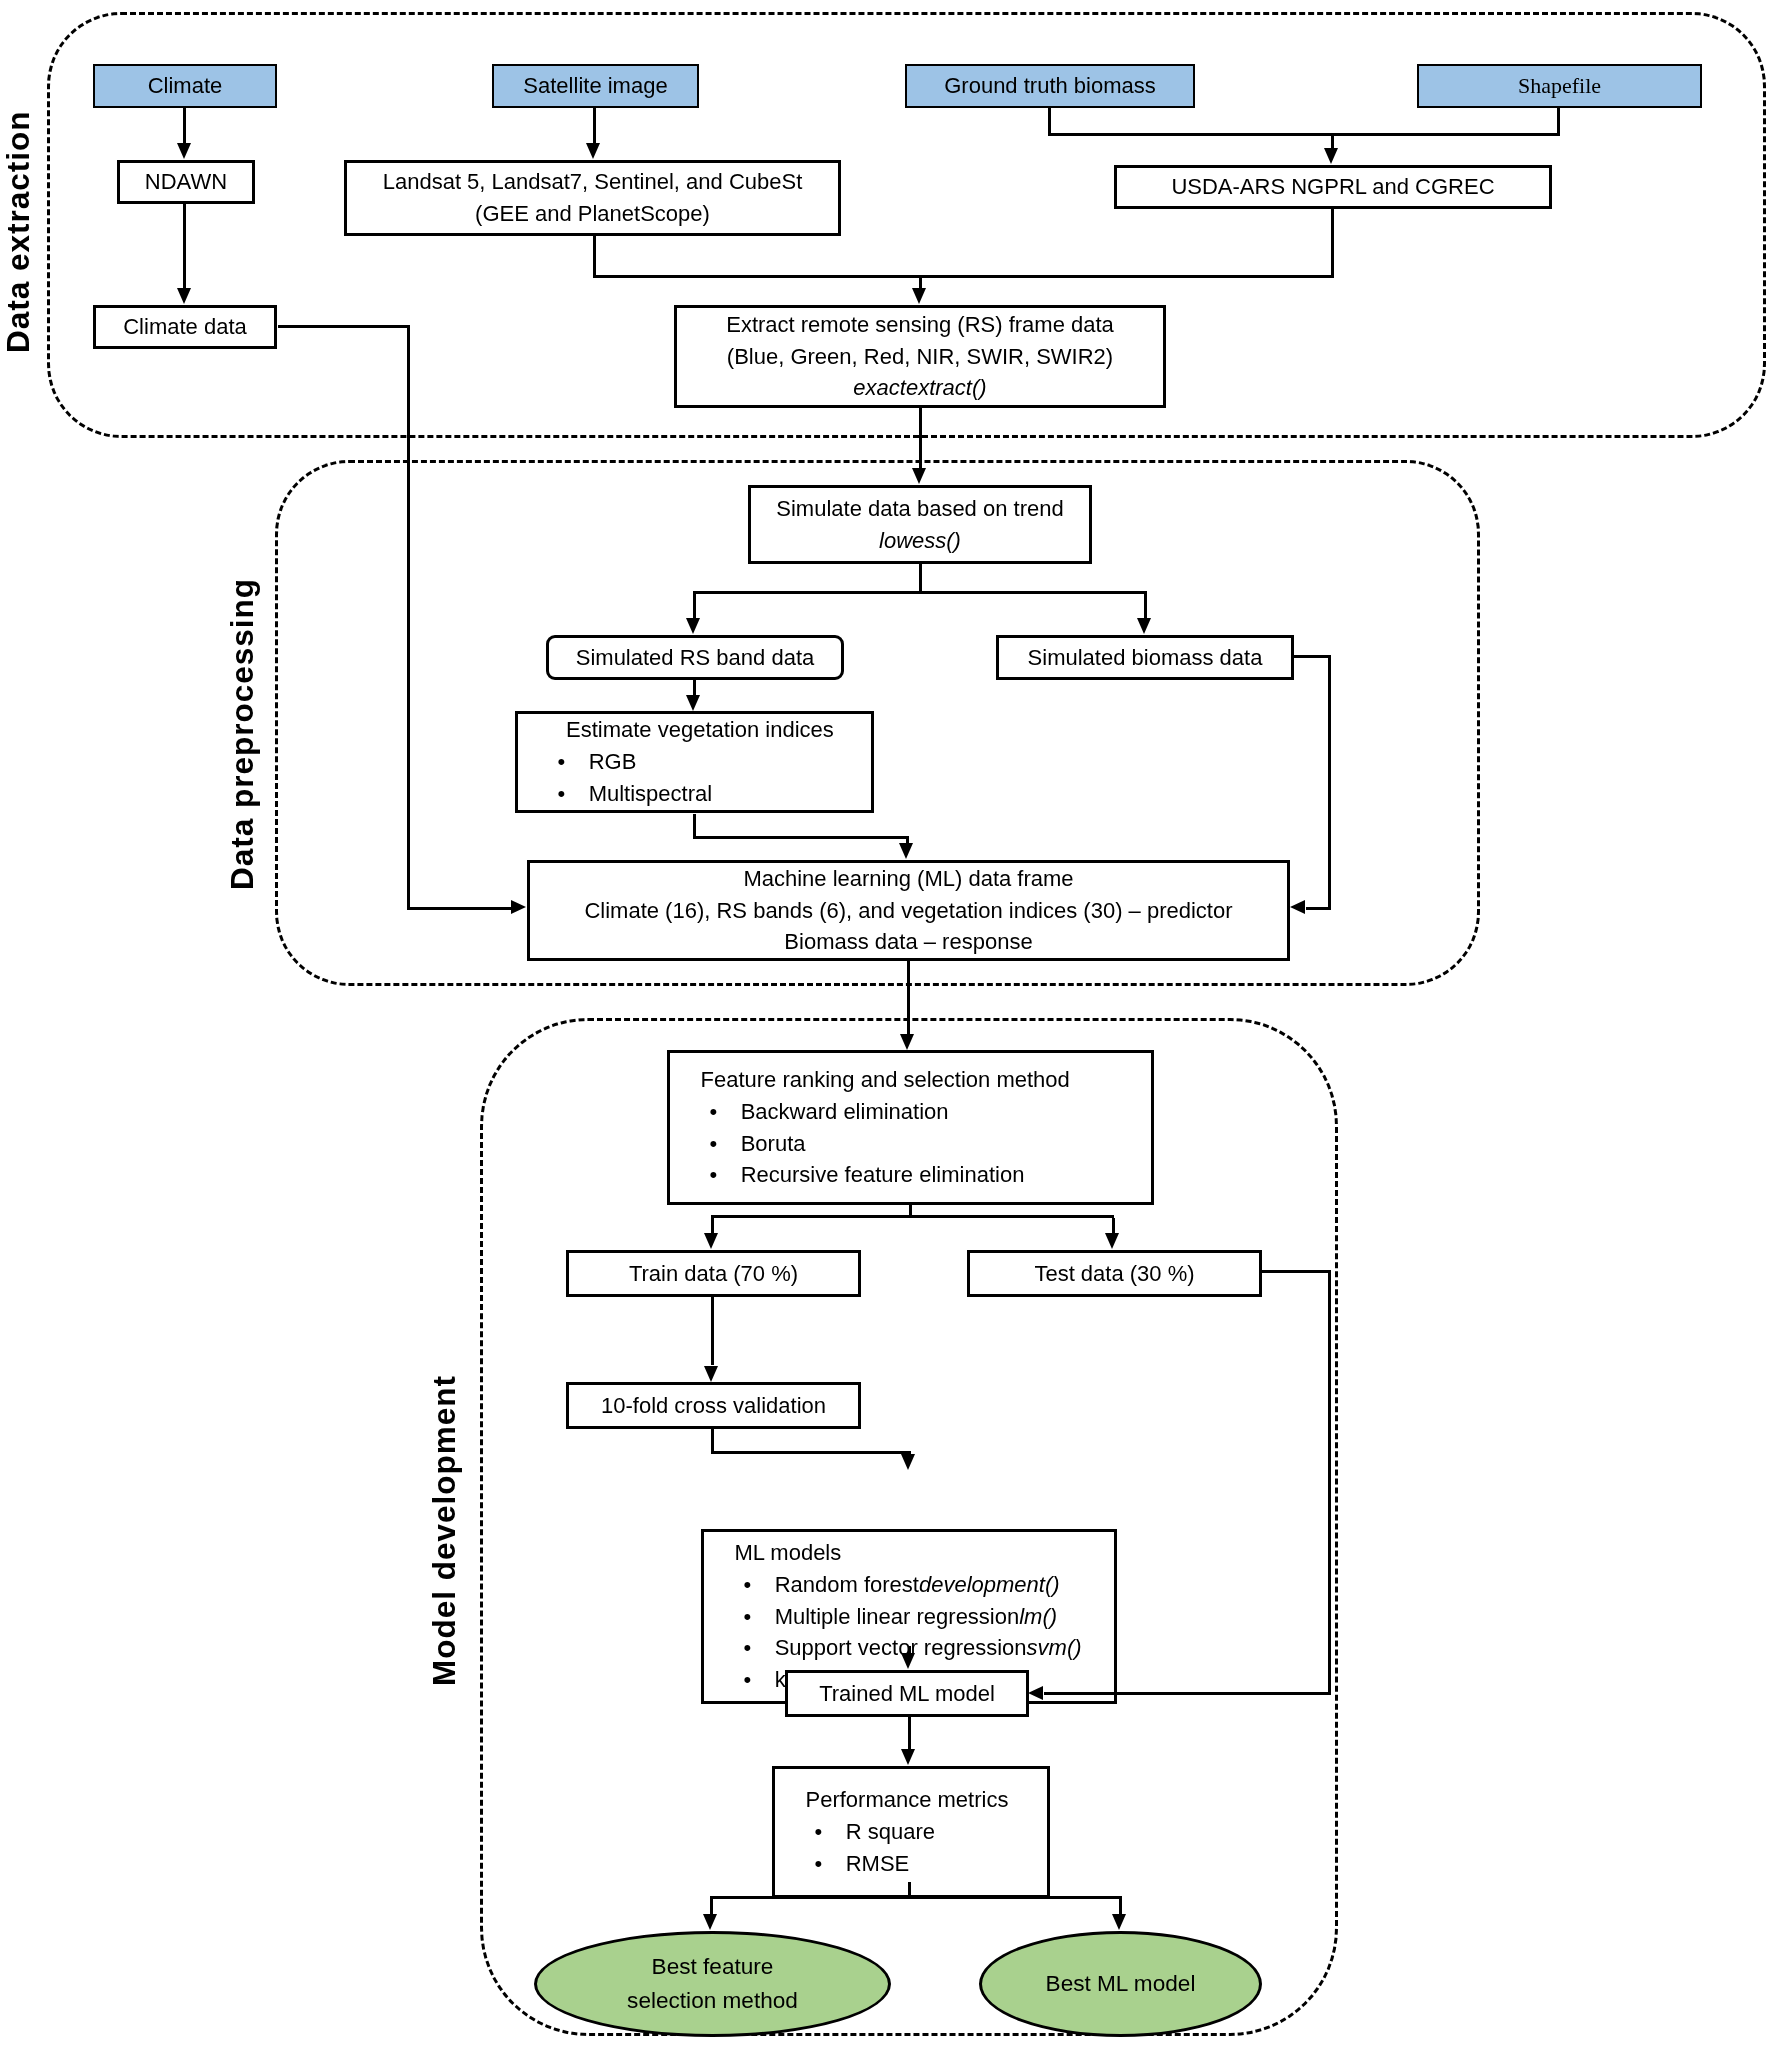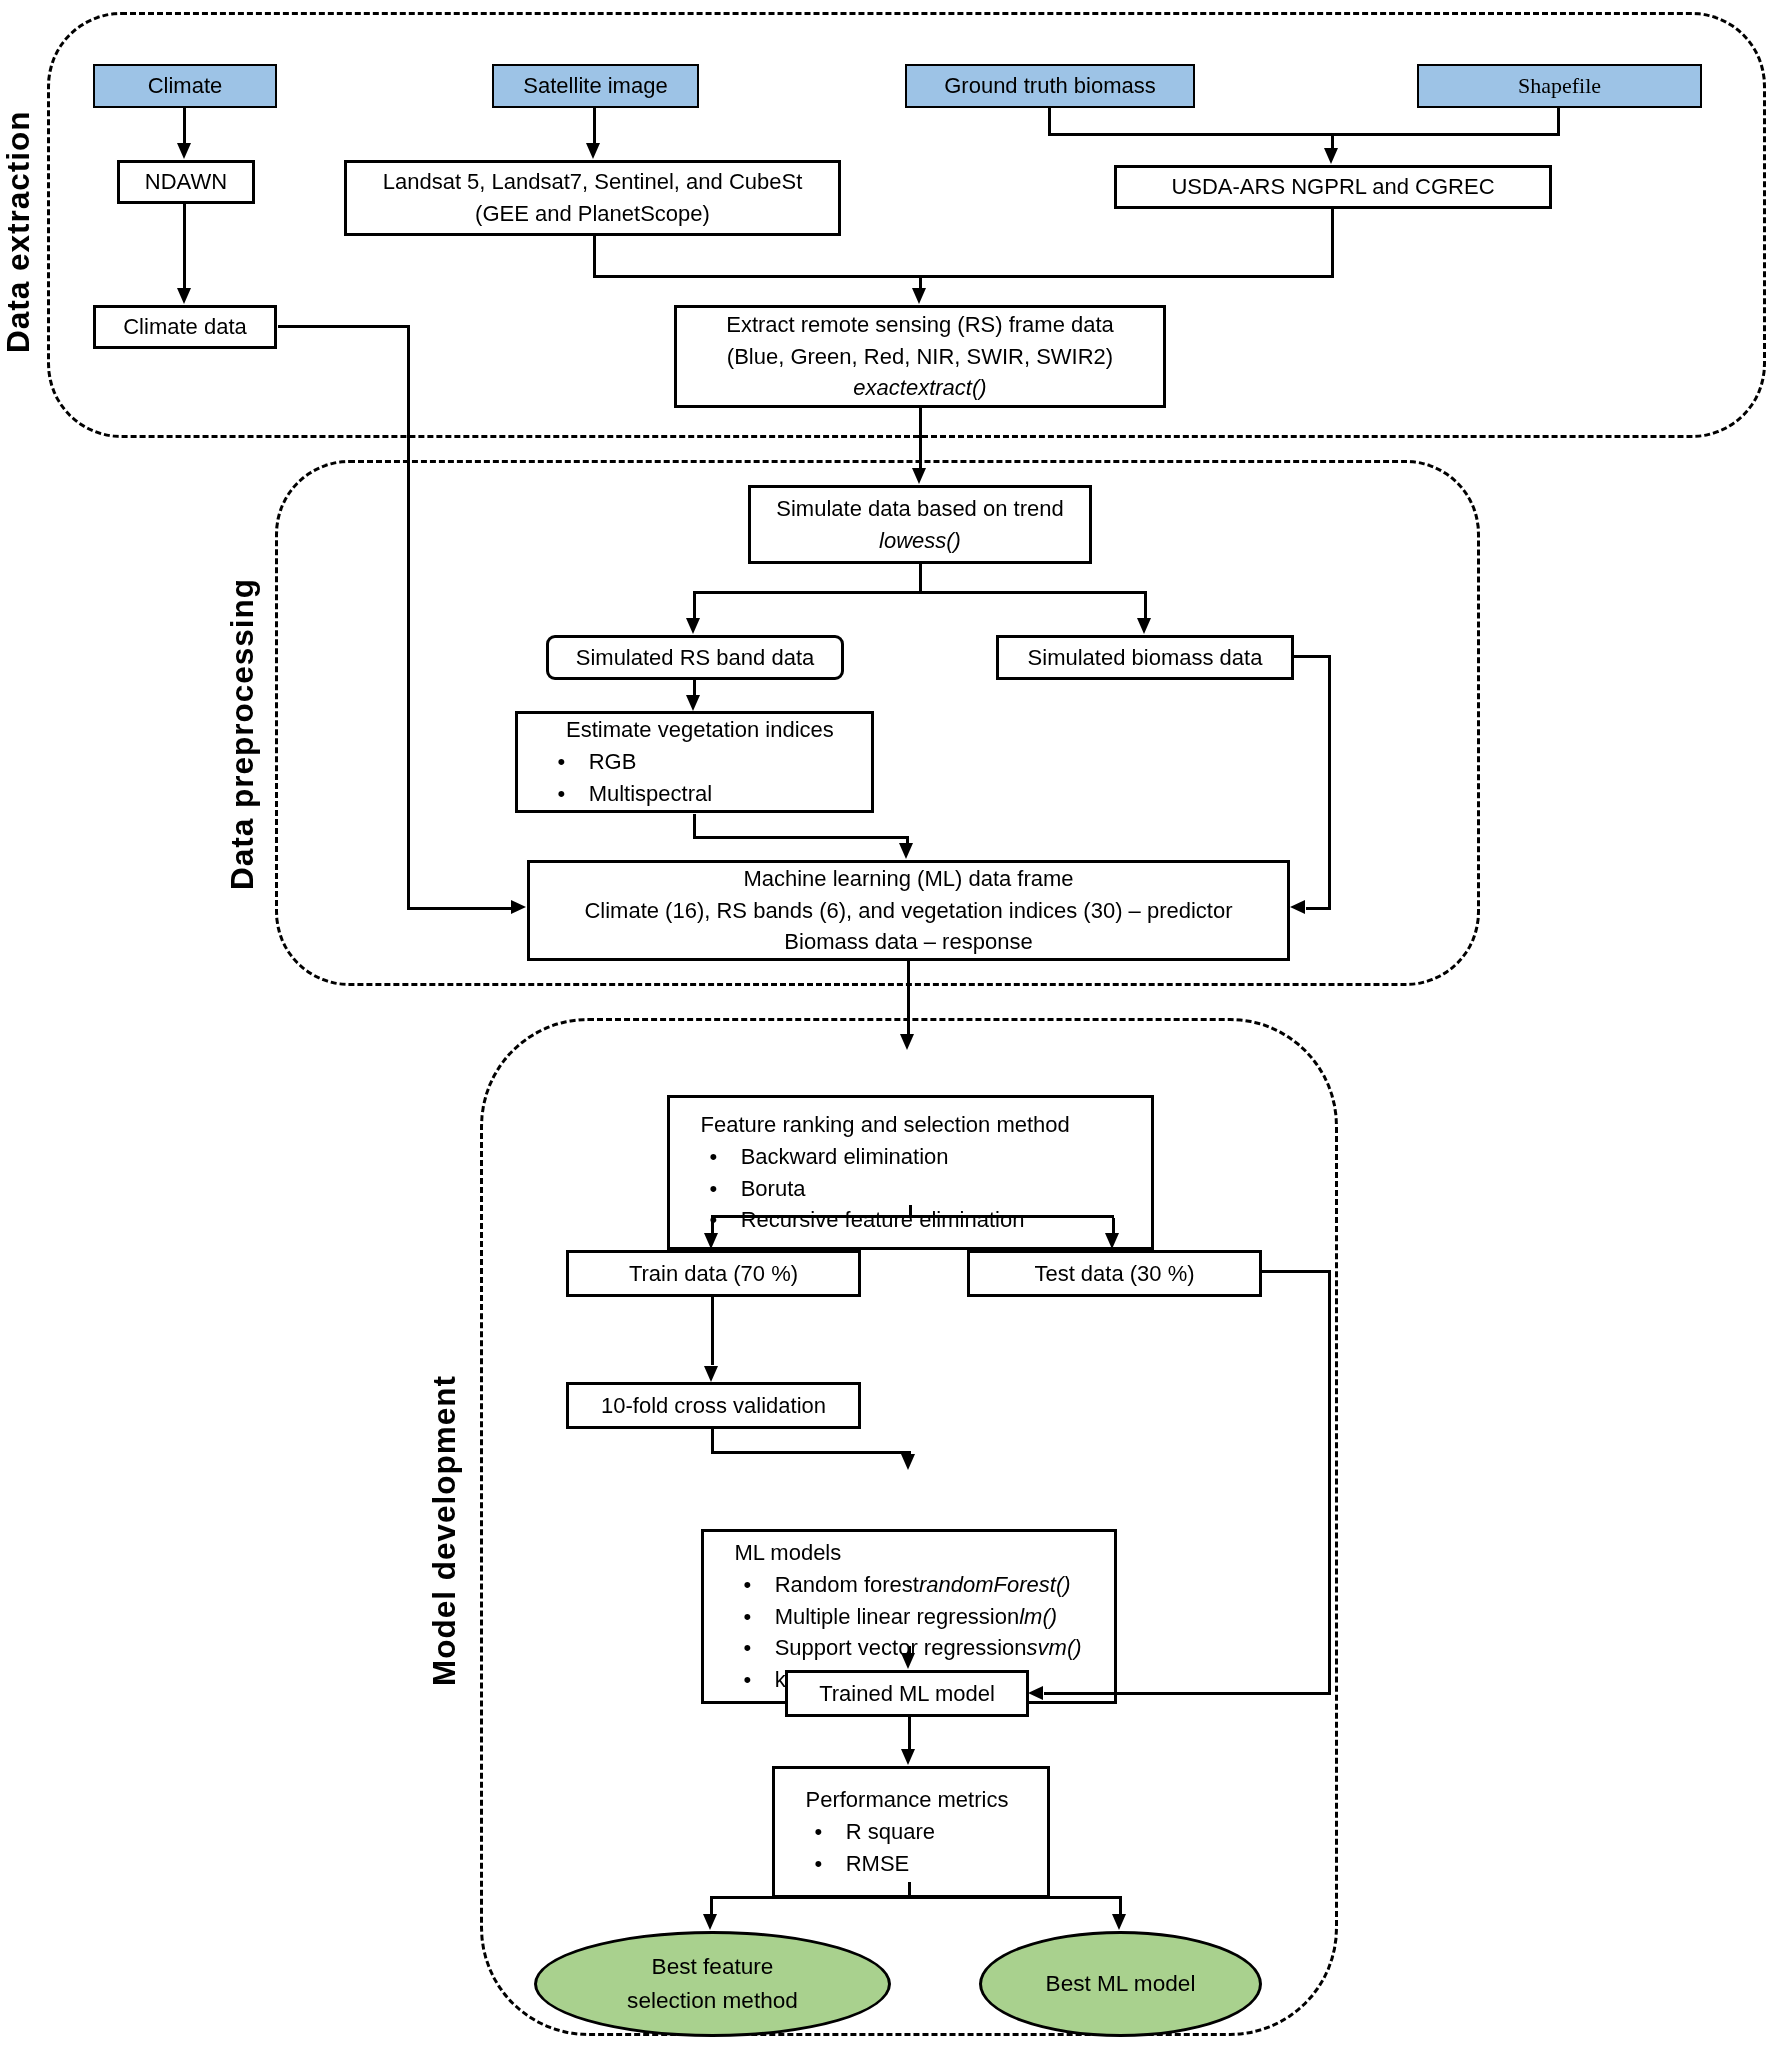--- a/index.html
+++ b/index.html
@@ -48,21 +48,21 @@
   .n-extract{left:674px;top:305px;width:492px;height:103px;}
 
   
   .n-simulate{left:748px;top:485px;width:344px;height:79px;}
   .n-simrs{left:546px;top:635px;width:298px;height:45px;border-radius:9px;}
   .n-simbio{left:996px;top:635px;width:298px;height:45px;}
   .n-veg{left:515px;top:711px;width:359px;height:102px;}
   .n-mlframe{left:527px;top:860px;width:763px;height:101px;}
 
   
-  .n-featrank{left:667px;top:1050px;width:487px;height:155px;margin-top:45px;}
+  .n-featrank{left:667px;top:1050px;width:487px;height:155px;}
   .n-train{left:566px;top:1250px;width:295px;height:47px;}
   .n-test{left:967px;top:1250px;width:295px;height:47px;}
   .n-tenfold{left:566px;top:1382px;width:295px;height:47px;}
   .n-mlmodels{left:701px;top:1529px;width:416px;height:175px;}
   .n-trained{left:785px;top:1670px;width:244px;height:47px;}
   .n-perf{left:772px;top:1766px;width:278px;height:132px;}
   .n-bestfeat{left:534px;top:1931px;width:357px;height:106px;}
   .n-bestmodel{left:979px;top:1931px;width:283px;height:106px;}
 </style>
 </head>
@@ -142,21 +142,21 @@
   <div class="node n-test">
     <span>Test data (30 %)</span>
   </div>
   <div class="node n-tenfold">
     <span>10-fold cross validation</span>
   </div>
   <div class="node list n-mlmodels">
     <span class="title">ML models</span>
     <span class="bullet">
         <span>Random forest </span>
-        <i>randomForest()</i>
+        <i>development()</i>
       </span>
     <span class="bullet">
         <span>Multiple linear regression </span>
         <i>lm()</i>
       </span>
     <span class="bullet">
         <span>Support vector regression </span>
         <i>svm()</i>
       </span>
     <span class="bullet">

